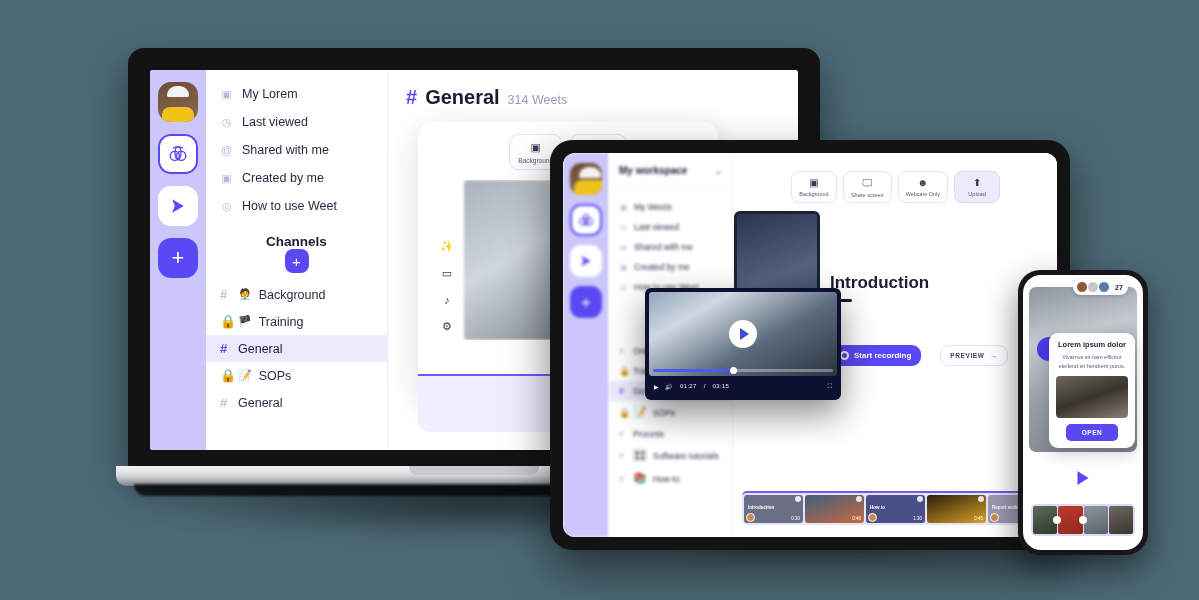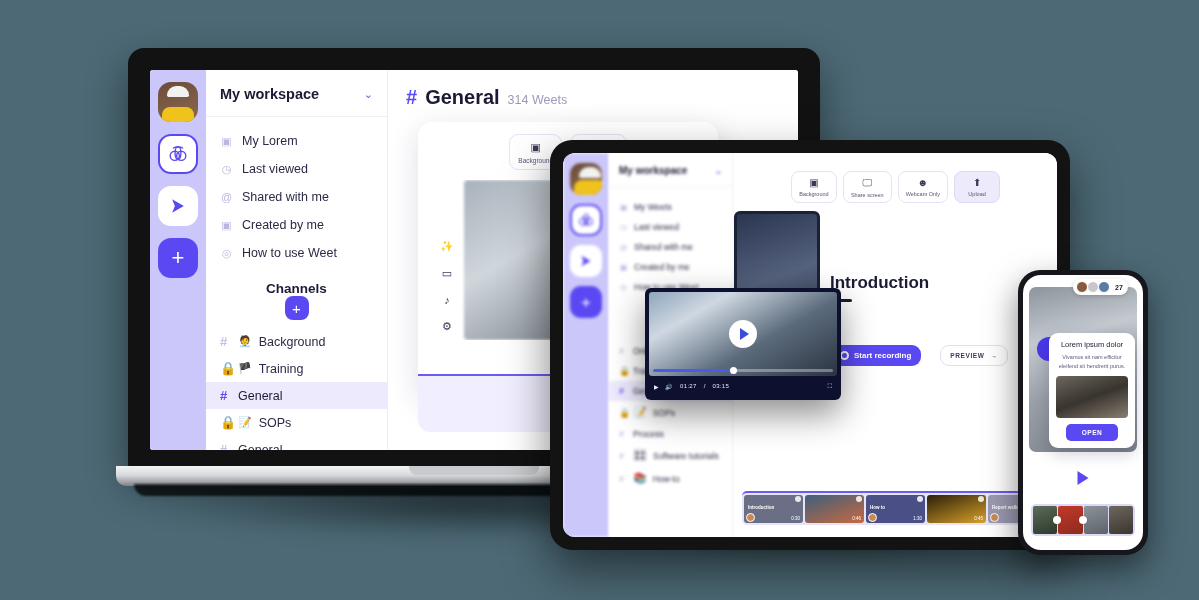--- a/index.html
+++ b/index.html
@@ -259,21 +259,21 @@
     border-radius: 9px; display:flex; align-items:center; gap:2px; padding: 0 5px 0 3px;
     box-shadow: 0 1px 4px rgba(0,0,0,.18); z-index: 5;
   }
   .p-ava { width: 12px; height: 12px; border-radius: 50%; border: 1.4px solid #fff; margin-left:-3px; }
   .p-ava:first-child { margin-left: 0; }
   .p-count { font-size: 7px; font-weight: 700; color:#1b1b35; margin-left: 3px; }
   .p-card {
     position:absolute; left: 26px; right: 8px; top: 58px; background:#fff;
     border-radius: 9px; padding: 7px; box-shadow: 0 5px 16px rgba(20,15,60,.22); z-index: 4;
   }
-  .p-card-title { font-size: 7.5px; font-weight: 400; color:#1b1b35; text-align:center; }
+  .p-card-title { font-size: 7.5px; font-weight: 700; color:#1b1b35; text-align:center; }
   .p-card-body { font-size: 5.5px; color:#5a5a7a; line-height: 1.6; text-align:center; margin-top: 4px; }
   .p-card-img {
     margin-top: 5px; height: 42px; border-radius: 4px;
     background: linear-gradient(160deg,#6d675f 0%,#38342e 50%,#8a7e70 100%);
   }
   .p-open {
     margin: 6px auto 0 auto; width: 52px; height: 17px; background:#5a49f2; color:#fff;
     border-radius: 5px; display:flex; align-items:center; justify-content:center;
     font-size: 6.5px; font-weight: 700; letter-spacing: .5px;
   }
@@ -355,24 +355,20 @@
             <svg width="20" height="20" viewBox="0 0 24 24" fill="#5a49f2">
               <path d="M5 4l14 8-14 8 3.2-8L5 4z"></path>
             </svg>
           </div>
           <div class="rail-plus">
             <span>+</span>
           </div>
         </div>
 
         <div class="sidebar">
-          <div class="ws-head">
-            <span class="ws-title">My workspace</span>
-            <span class="chev">⌄</span>
-          </div>
           <div class="nav">
             <div class="nav-item">
               <span class="nav-ic">▣</span>
               <span>My Lorem</span>
             </div>
             <div class="nav-item">
               <span class="nav-ic">◷</span>
               <span>Last viewed</span>
             </div>
             <div class="nav-item">

